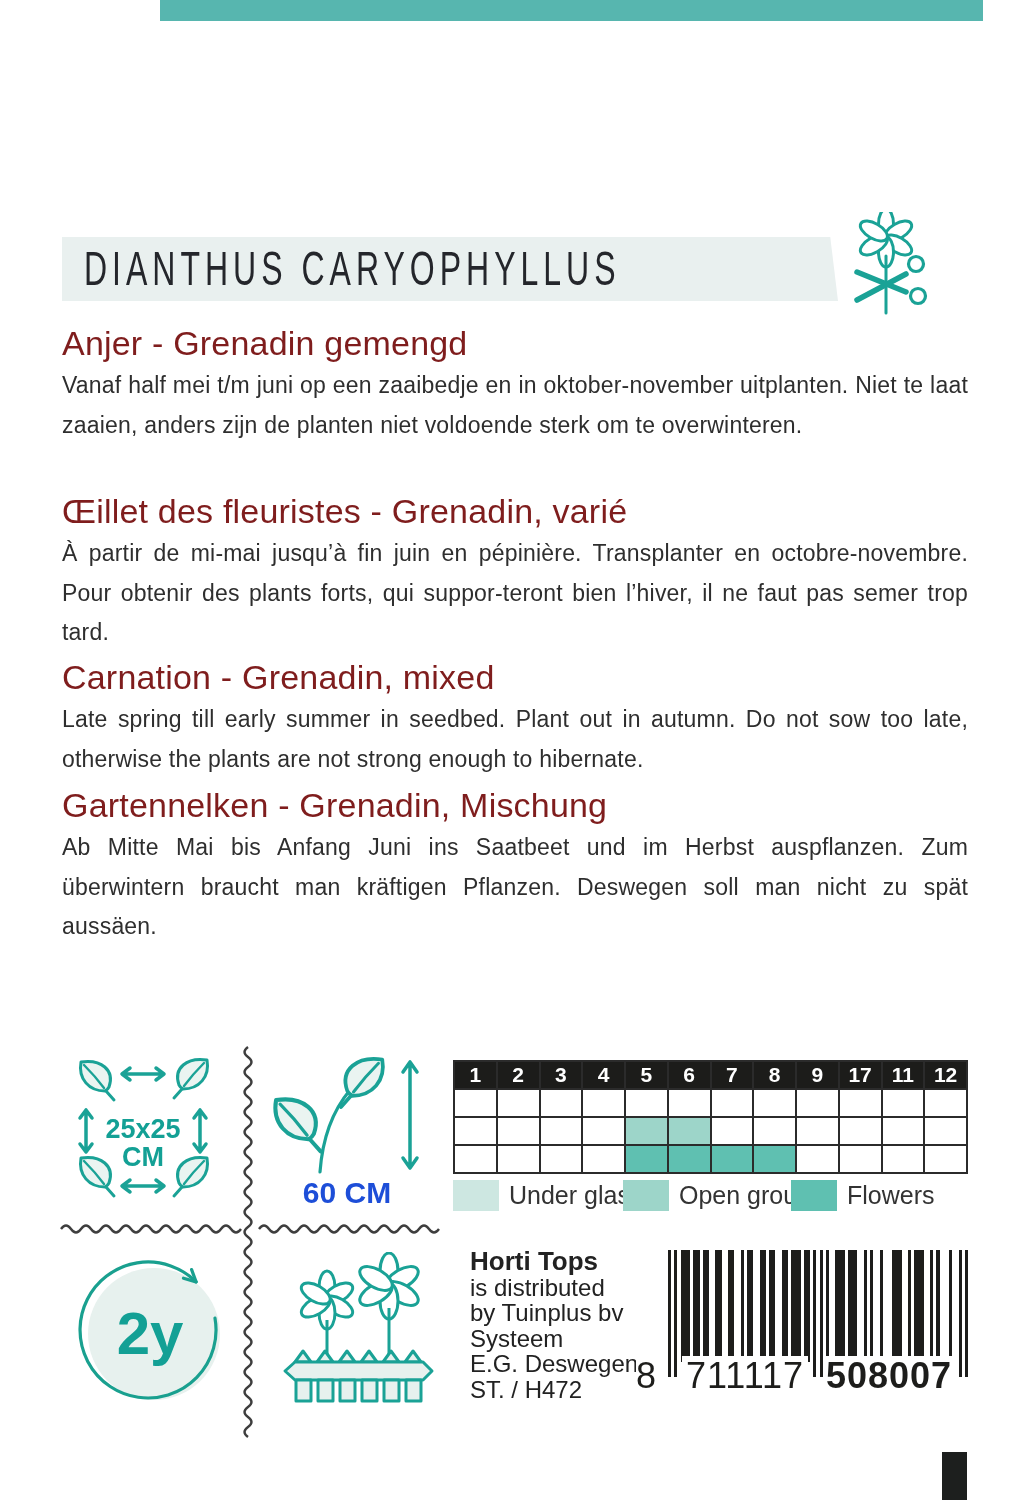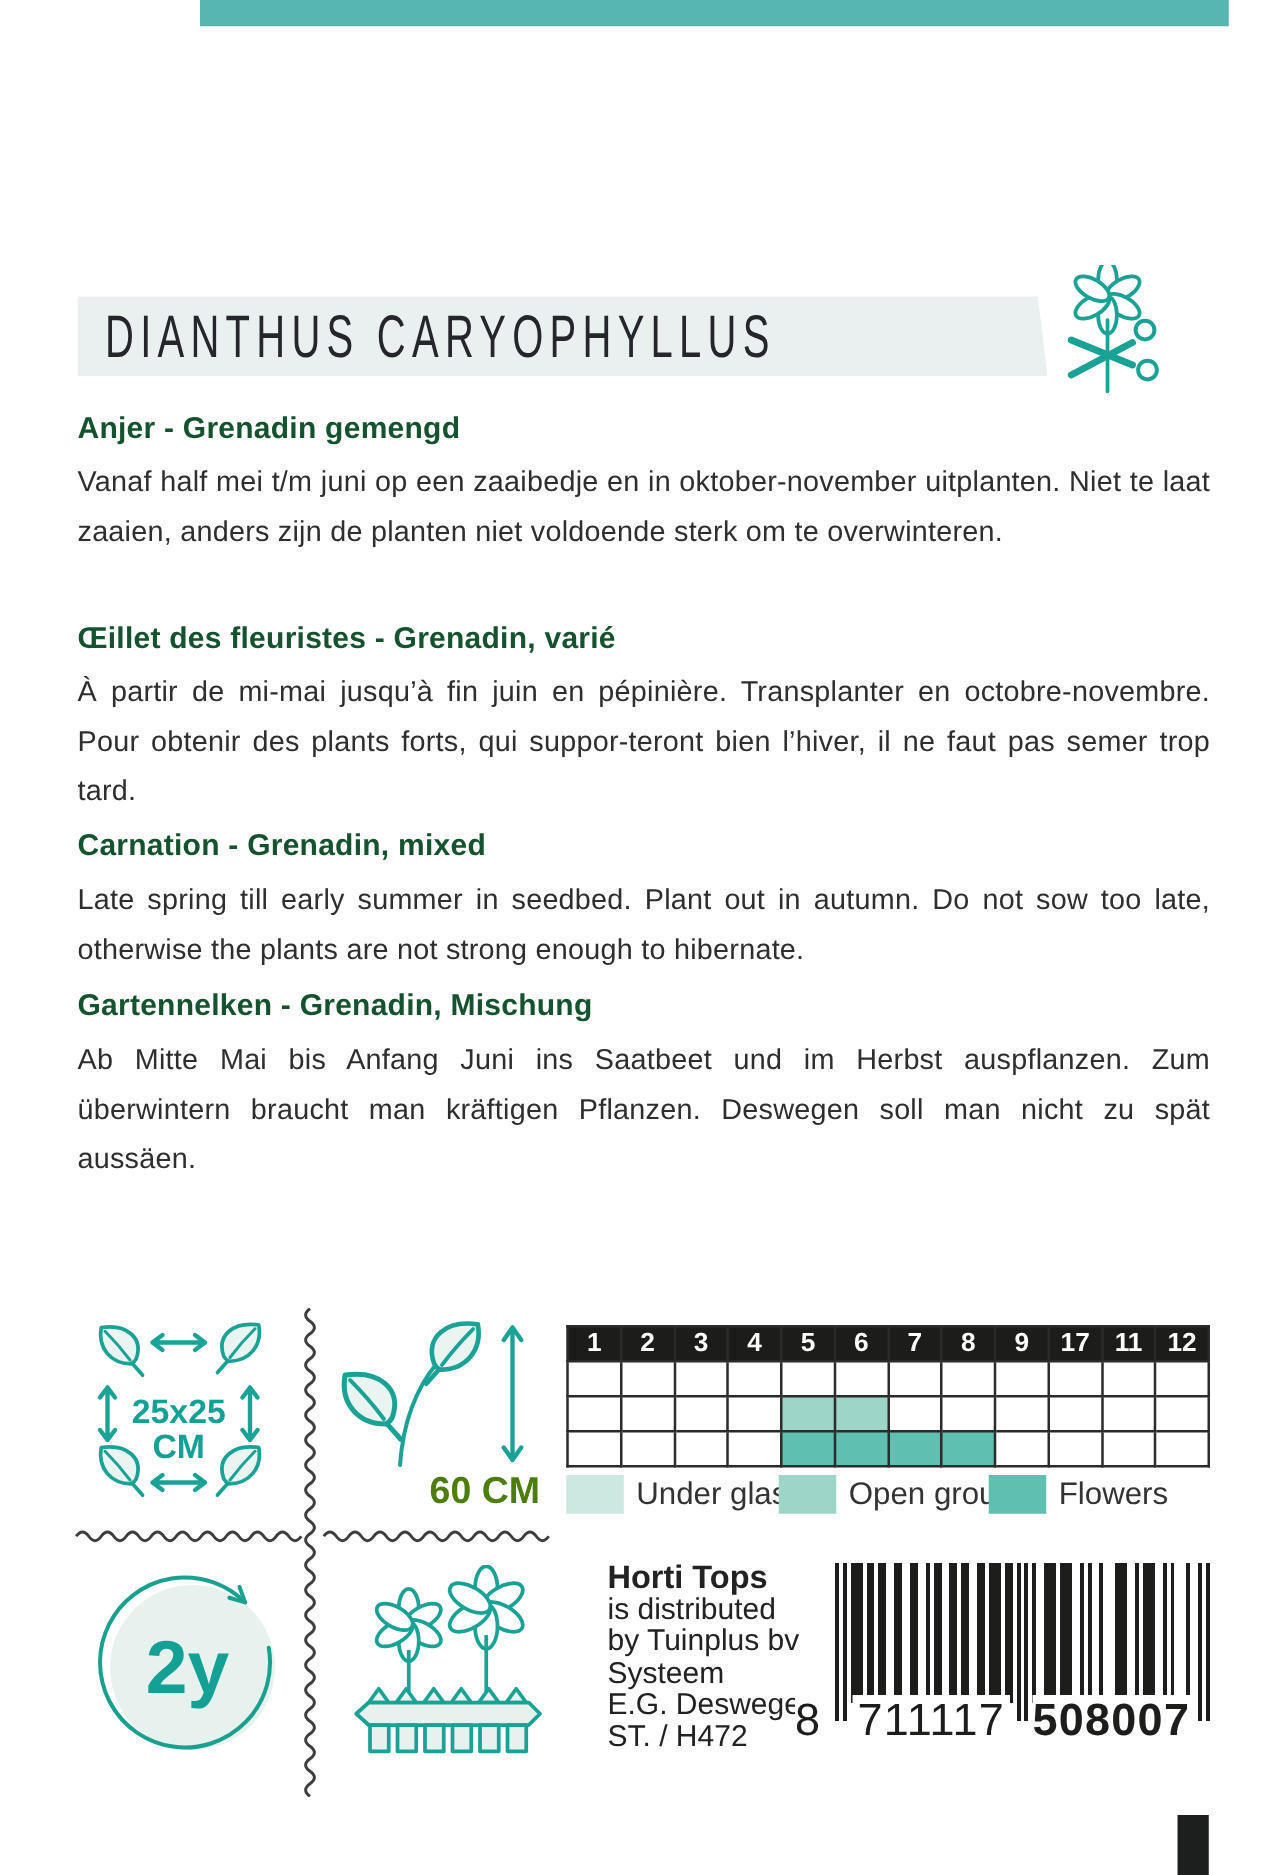--- a/index.html
+++ b/index.html
@@ -11,45 +11,45 @@
   .banner{position:absolute;left:62px;top:237px;width:776px;height:64px;background:#e9f0ef;
           clip-path:polygon(0 0,99% 0,100% 100%,0 100%);display:flex;align-items:center;text-align:right;}
   .title-text{display:inline-block;margin-left:22px;font-size:32px;font-weight:400;
           letter-spacing:5px;color:#24262b;transform:scaleY(1.5);transform-origin:left center;
           white-space:nowrap;}
 
   .cutflower-icon{position:absolute;left:850px;top:212px;}
 
   .section{position:absolute;left:62px;width:906px;}
   .sec-0{top:322px}.sec-1{top:490px}.sec-2{top:656px}.sec-3{top:784px}
-  .section h2{margin:0;font-size:24px;font-weight:bold;color:#14532d;line-height:42px;letter-spacing:0.2px;}
+  .section h2{margin:0;font-size:34px;font-weight:normal;color:#7f1d1d;line-height:42px;letter-spacing:0.2px;}
   .section p{margin:2px 0 0;font-size:23px;line-height:39.5px;color:#2e2e2e;text-align:justify;letter-spacing:0.2px;}
 
   .spacing-icon{position:absolute;left:58px;top:1052px;}
   .height-icon{position:absolute;left:262px;top:1052px;}
-  .height-label{position:absolute;left:262px;top:1176px;width:170px;text-align:right;
-                font-size:30px;font-weight:bold;color:#4d7c0f;}
+  .height-label{position:absolute;left:262px;top:1176px;width:170px;text-align:center;
+                font-size:30px;font-weight:bold;color:#1d4ed8;}
   .wavy-v{position:absolute;left:240px;top:1046px;}
   .wavy-h1{position:absolute;left:60px;top:1221px;}
   .wavy-h2{position:absolute;left:258px;top:1221px;}
   .cycle-icon{position:absolute;left:72px;top:1252px;}
   .flowerbed-icon{position:absolute;left:265px;top:1252px;}
 
   .calendar{position:absolute;left:453px;top:1060px;width:515px;border-collapse:collapse;table-layout:fixed;}
   .calendar td{border:2px solid #2b2b2b;height:26px;padding:0;}
   .calendar tr.cal-head td{background:#1c1c1a;color:#ffffff;font-weight:bold;font-size:21px;
                            text-align:center;height:26px;}
 
   .legend{position:absolute;left:453px;top:1180px;width:515px;display:flex;align-items:center;}
   .legend-item{display:flex;align-items:center;}
   .li-0{width:170px}.li-1{width:168px}
   .legend-swatch{width:46px;height:31px;margin-right:10px;flex:0 0 auto;}
   .legend-label{font-size:25px;color:#333;white-space:nowrap;}
 
-  .distributor{position:absolute;left:470px;top:1249px;width:190px;font-size:24px;line-height:25.5px;color:#222;margin-left:16px;}
+  .distributor{position:absolute;left:470px;top:1249px;width:190px;font-size:24px;line-height:25.5px;color:#222;}
   .distributor .dist-name{font-weight:bold;font-size:26px;}
 
   .barcode-wrap{position:absolute;left:668px;top:1250px;width:300px;height:127px;}
   .barcode-digit{position:absolute;top:1356px;font-size:36px;color:#1d1d1b;background:#fff;line-height:40px;}
   .bd-first{left:636px;}
   .bd-g1{left:682px;width:126px;letter-spacing:1px;text-align:center;}
   .bd-g2{left:826px;width:126px;letter-spacing:1px;text-align:center;font-weight:bold;}
 
   .corner-mark{position:absolute;left:942px;top:1452px;width:25px;height:48px;background:#1d1f1e;}
 

